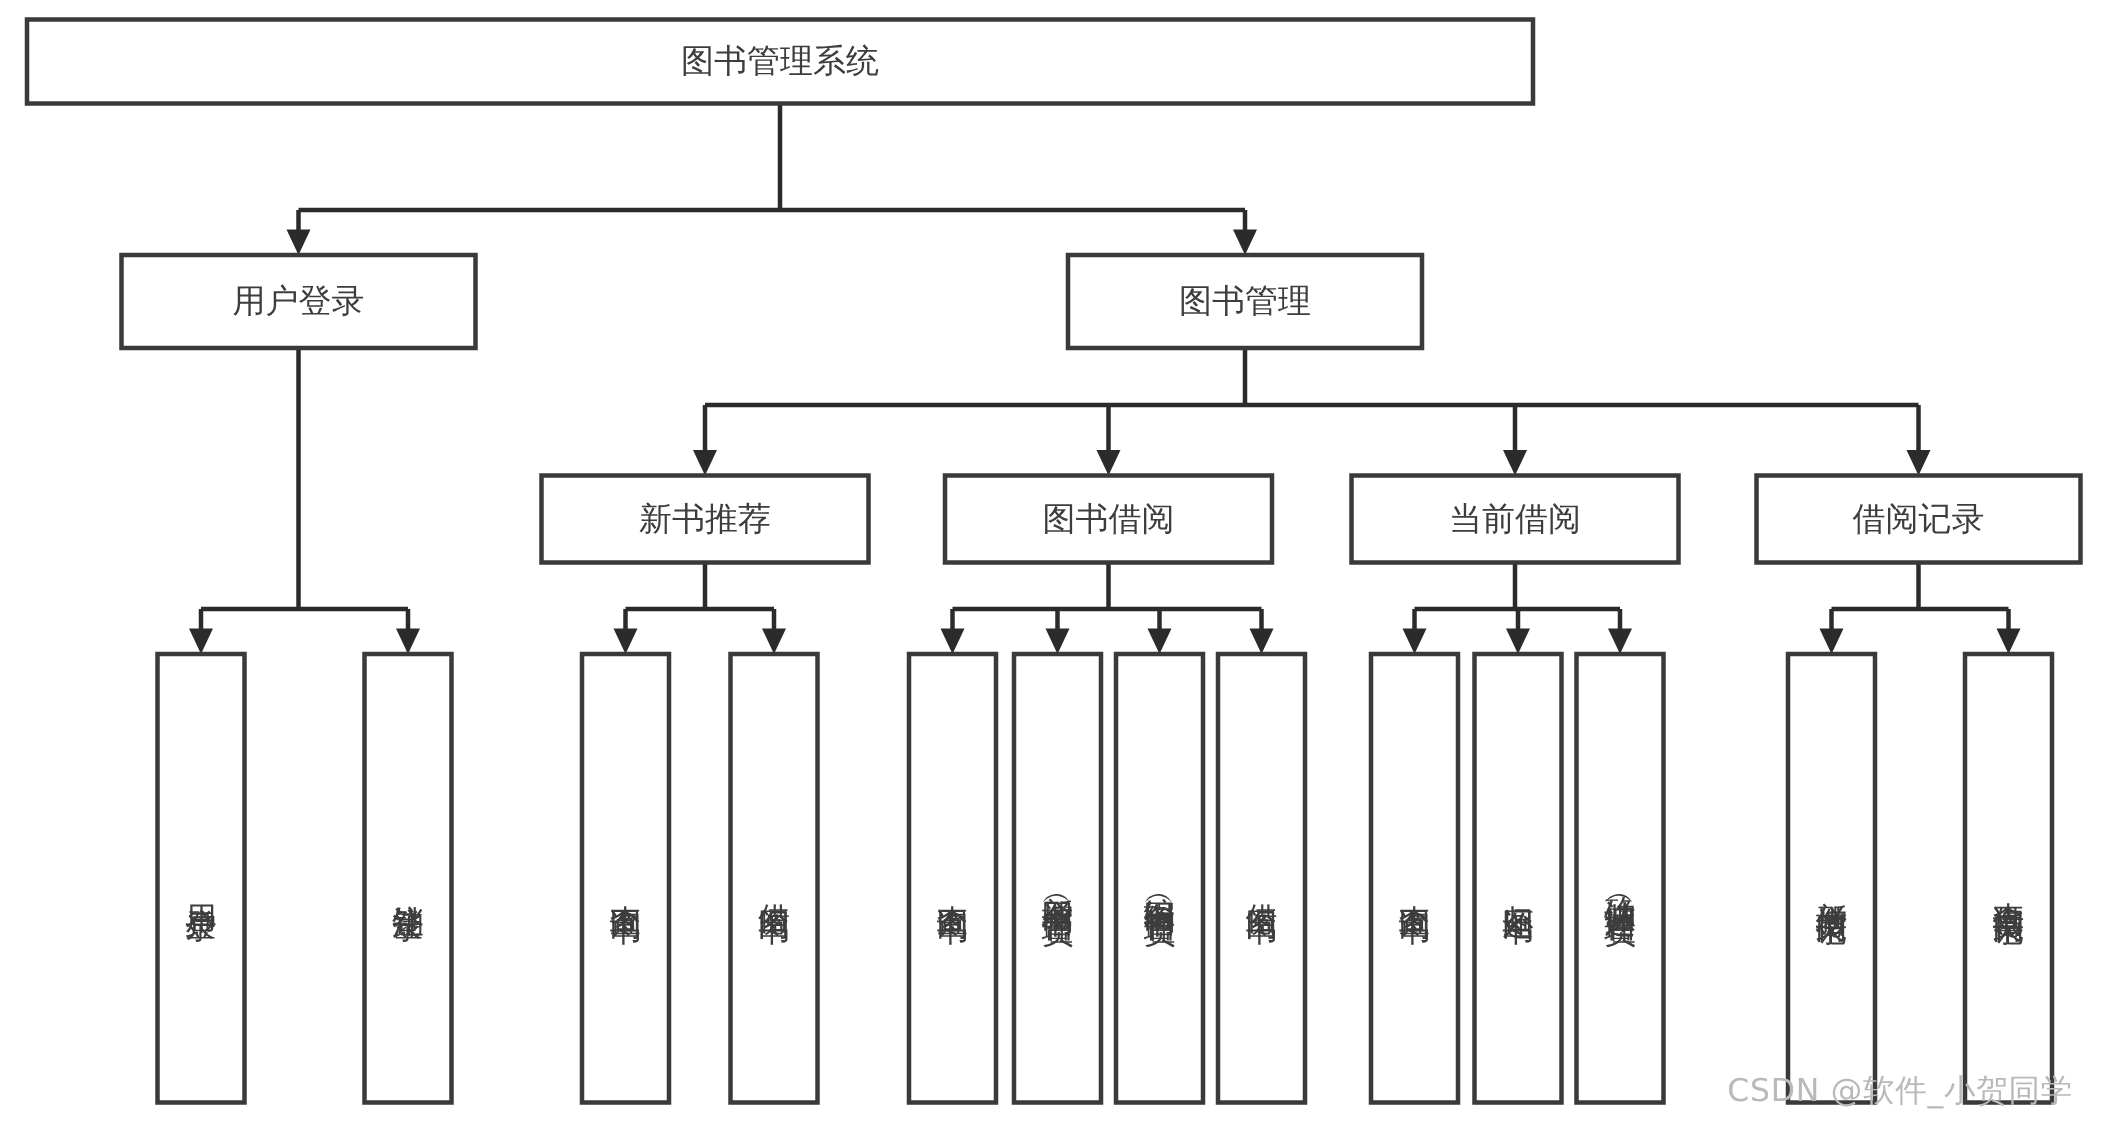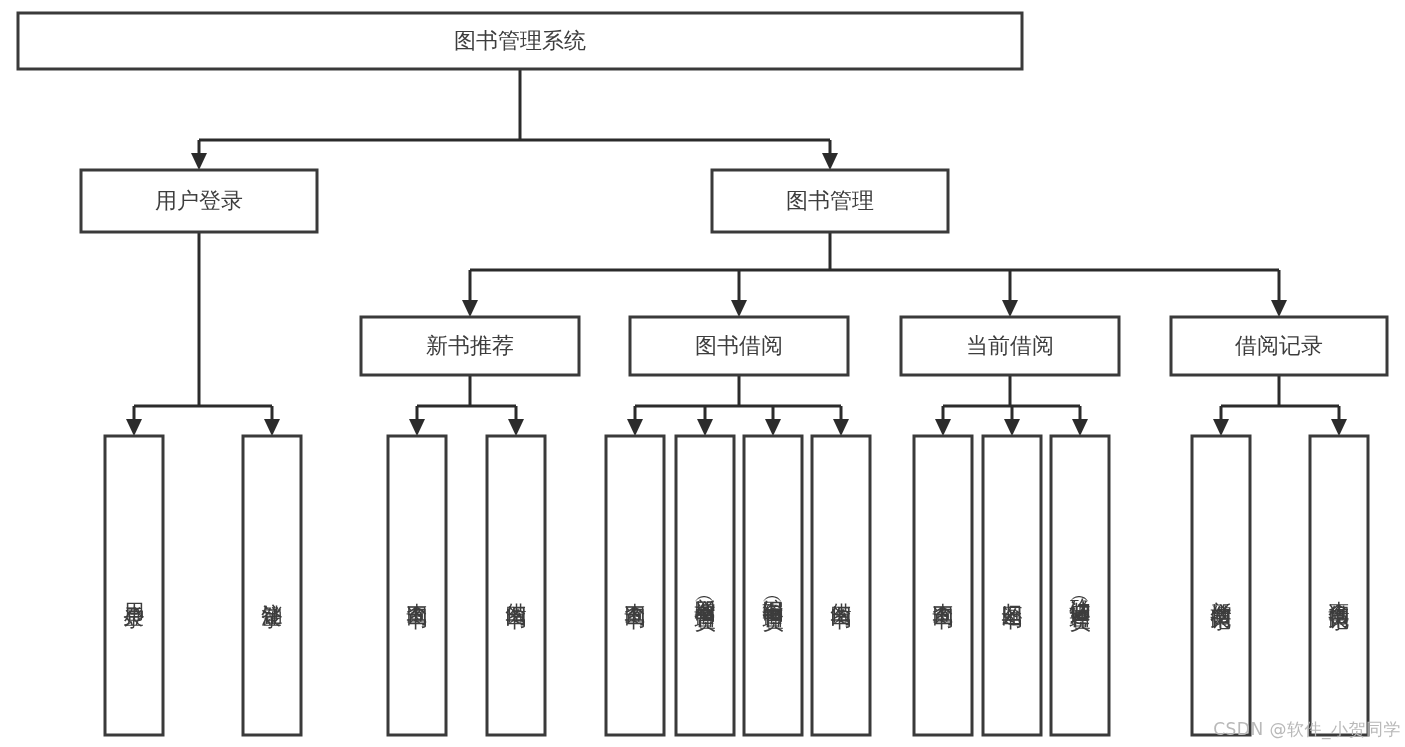--- a/index.html
+++ b/index.html
@@ -61,24 +61,24 @@
     white-space: nowrap;
     pointer-events: none;
     transform: scaleX(-1);
   }
   .leaf-vtext > span {
     display: inline-block;
     transform: scaleX(-1);
   }
   .watermark {
     position: absolute;
-    right: 4px;
+    right: 23px;
     bottom: 6px;
     font-family: "DejaVu Sans", "Liberation Sans", sans-serif;
-    font-size: 17px;
+    font-size: 21px;
     color: #b9b9b9;
     letter-spacing: 0.5px;
     white-space: nowrap;
   }
 </style>
 </head>
 <body>
 
 <div id="diagram-root">
 

